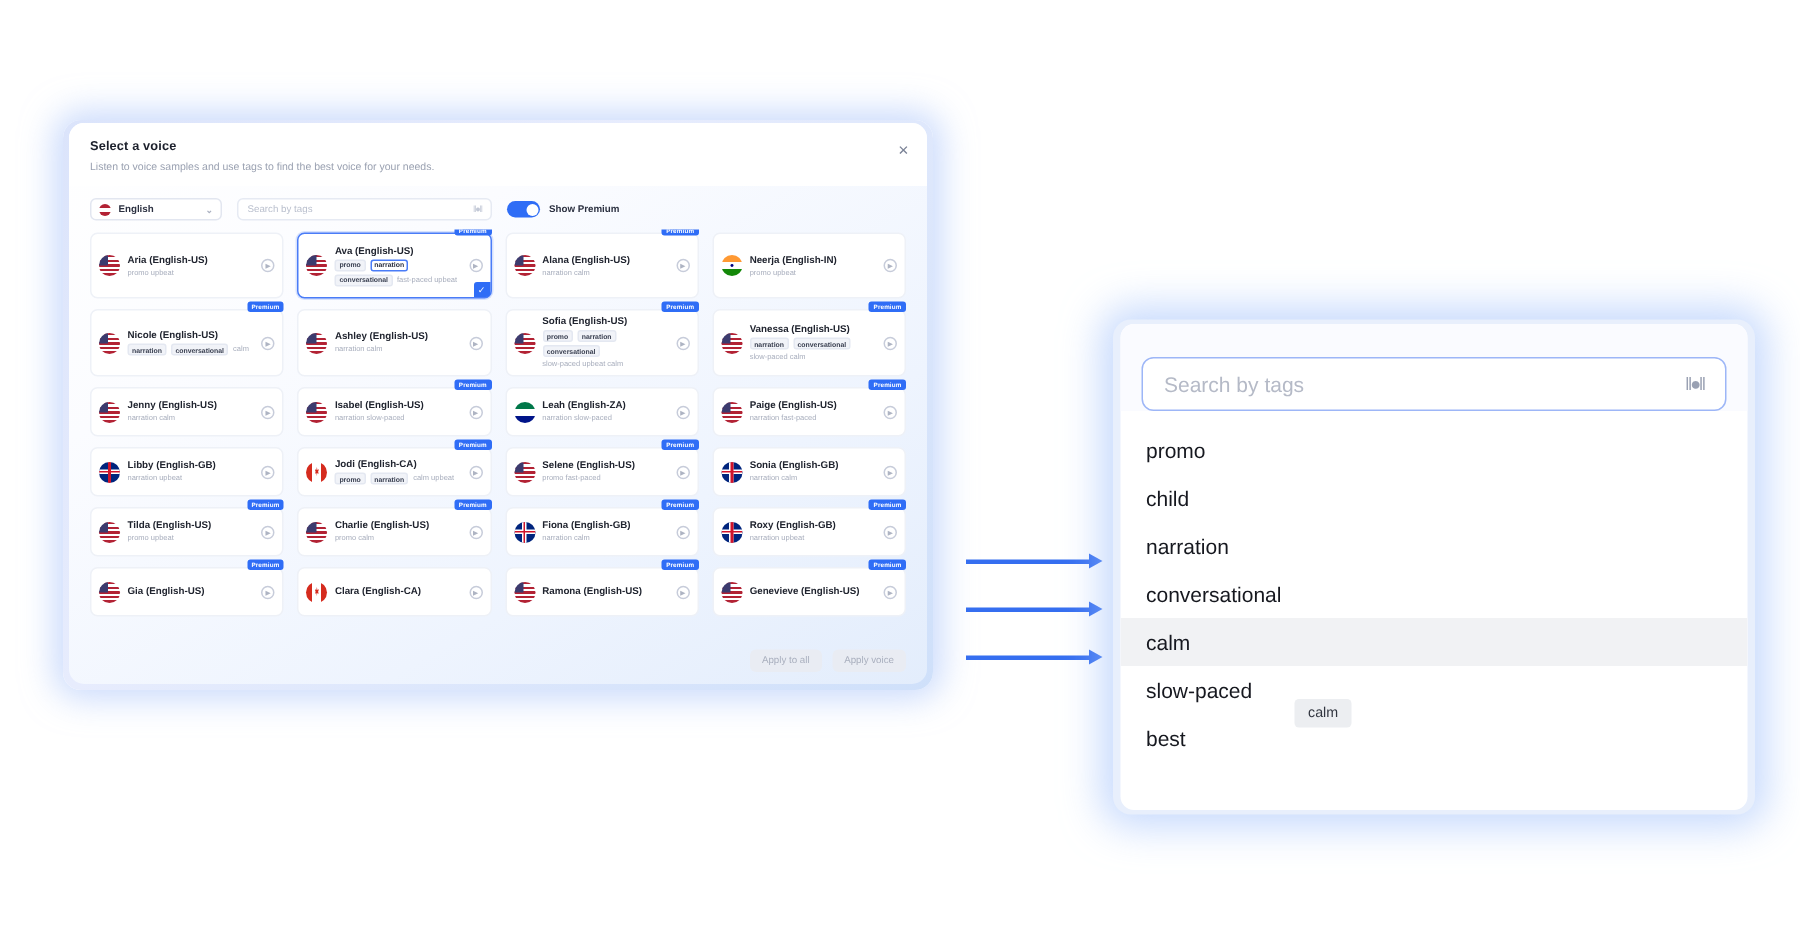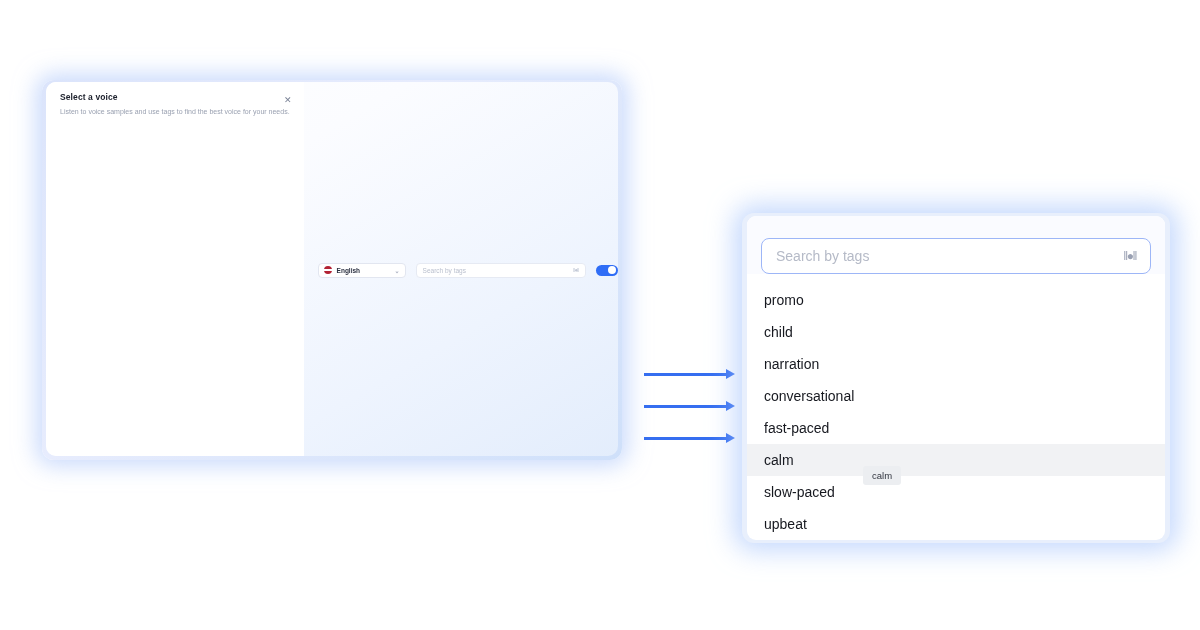--- a/index.html
+++ b/index.html
@@ -18,21 +18,21 @@
     border-radius: 12px;
     background: linear-gradient(135deg,#dbe4fb 0%,#e7ecfd 40%,#cfe0fa 100%);
     box-shadow: 0 0 22px 6px rgba(160,190,250,.55);
   }
   .modal {
     position: absolute; left: 46px; top: 82px;
     width: 572px; height: 374px;
     border-radius: 10px;
     background: linear-gradient(150deg,#ffffff 0%,#fbfcff 30%,#eef4fe 70%,#e3edfc 100%);
     overflow: hidden;
-    display: flex; flex-direction: row;
+    display: flex; flex-direction: column;
   }
   .modal-head {
     background: #ffffff;
     padding: 10px 14px 9px 14px;
     position: relative;
     flex: none;
   }
   .modal-title { font-size: 8.5px; font-weight: bold; color: #1b1f2b; letter-spacing: .1px; }
   .modal-sub { font-size: 7px; color: #9aa1b1; margin-top: 6px; }
   .close-btn {
@@ -537,21 +537,20 @@
       <div class="zoom-search">
         <span class="zoom-search-ph">Search by tags</span>
         <span class="zoom-eq">‖●‖</span>
       </div>
     </div>
     <div class="zoom-list" id="tag-list">
         <div class="zoom-item">promo</div>
         <div class="zoom-item">child</div>
         <div class="zoom-item">narration</div>
         <div class="zoom-item">conversational</div>
-        <div class="zoom-item">fast-paced</div>
         <div class="zoom-item hl">calm</div>
         <div class="zoom-item">slow-paced</div>
-        <div class="zoom-item">upbeat</div>
+        <div class="zoom-item">best</div>
       </div>
   </div>
   <div class="tooltip">calm</div>
 
 </div>
 
 </body></html>

